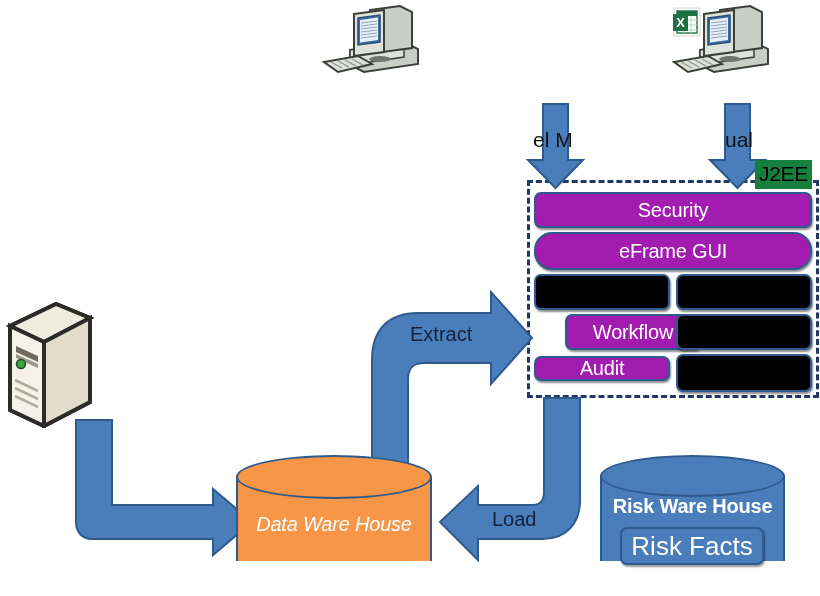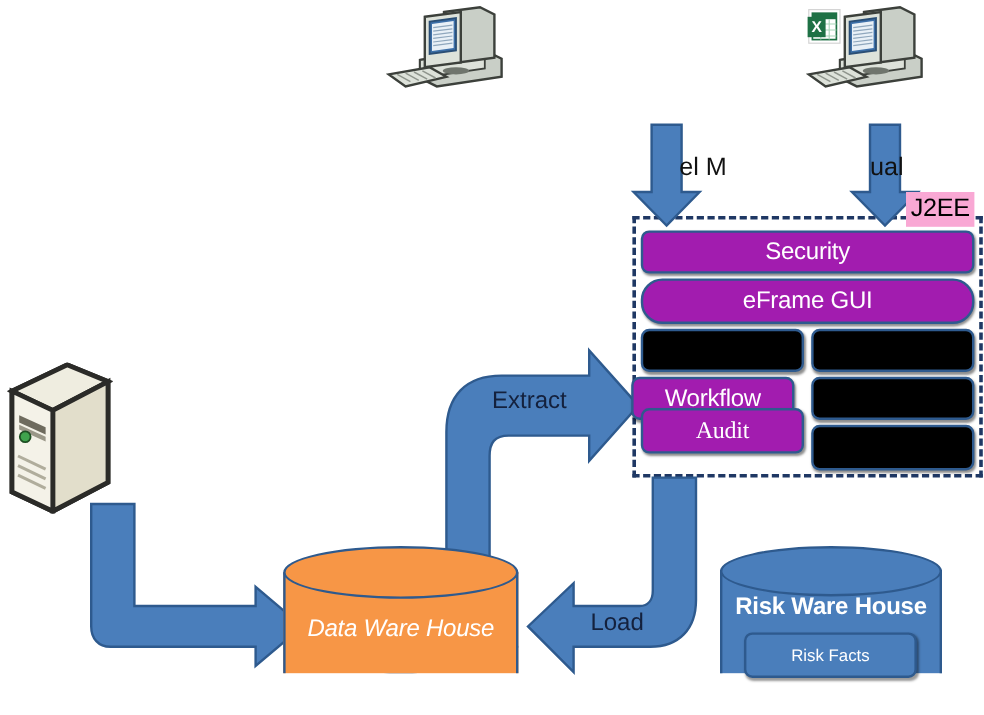--- a/index.html
+++ b/index.html
@@ -20,21 +20,21 @@
   
   .j2ee-container {
     left: 527px; top: 180px;
     width: 292px; height: 218px;
     border: 3px dashed #1F3864;
     box-sizing: border-box;
     background: transparent;
   }
   .j2ee-tag {
     left: 755px; top: 160px;
-    background: #f9a8d4;
+    background: #15803d;
     color: #000000;
     font-size: 21px;
     line-height: 26px;
     padding: 1px 4px 2px 4px;
     z-index: 40;
     letter-spacing: -0.3px;
   }
 
   
   .mod {
@@ -97,21 +97,21 @@
   .rwh .label  { top: 40px; }
 
   .risk-facts {
     left: 620px; top: 527px;
     width: 144px; height: 38px;
     background: #4A7EBB;
     border: 2px solid #2E5A8E;
     border-radius: 7px;
     box-sizing: border-box;
     display: flex; align-items: center; justify-content: center;
-    color: #ffffff; font-size: 14px;
+    color: #ffffff; font-size: 26px;
     box-shadow: 1px 2px 2px rgba(0,0,0,0.4);
   }
 
   
   .arrow-label {
     color: #14213d;
     font-size: 20px;
     white-space: nowrap;
     z-index: 25;
   }
@@ -141,21 +141,21 @@
     <path class="arrowfill" d="M76,420 L112,420 L112,505 L213,505 L213,489 L252,522 L213,555 L213,539
              L92,539 C82,539 76,532 76,522 Z"></path>
 
     <path class="arrowfill" d="M372,465 L372,360 C372,330 388,313 418,313 L491,313 L491,292 L532,338
              L491,384 L491,363 L424,363 C412,363 408,369 408,380 L408,465 Z"></path>
 
     <path class="arrowfill" d="M544,398 L580,398 L580,500 C580,524 566,539 542,539 L478,539 L478,560
              L440,522 L478,486 L478,505 L533,505 C540,505 544,500 544,492 Z"></path>
   </svg>
 
-  <div class="abs hidden-label" style="left:533px; top:128px;margin-left:33px;">el M</div>
+  <div class="abs hidden-label" style="left:533px; top:128px;">el M</div>
 
   <div class="abs hidden-label" style="left:725px; top:128px;text-align:center;">ual</div>
 
   <div class="abs hidden-label" style="left:47px; top:383px; font-size:24px;">Dat</div>
 
   <svg class="abs" style="left:318px; top:2px; width:108px; height:82px; z-index:10;" viewBox="0 0 108 82">
     <g>
 
       <path d="M32,48 L86,40 L100,47 L100,62 L46,70 L32,63 Z" fill="#C9CFC7" stroke="#3C403B" stroke-width="2"></path>
       <path d="M32,48 L86,40 L86,55 L32,63 Z" fill="#DDE2DA" stroke="#3C403B" stroke-width="1.5"></path>
@@ -258,28 +258,28 @@
     <span>eFrame GUI</span>
   </div>
 
   <div class="abs mod empty" style="left:534px; top:274px; width:136px; height:36px; z-index:30;">
     <span></span>
   </div>
   <div class="abs mod empty" style="left:676px; top:274px; width:136px; height:36px; z-index:30;">
     <span></span>
   </div>
 
-  <div class="abs mod filled" style="left:526px; top:314px; width:136px; height:36px; z-index:30;">
+  <div class="abs mod filled" style="left:565px; top:314px; width:136px; height:36px; z-index:30;">
     <span>Workflow</span>
   </div>
   <div class="abs mod empty" style="left:676px; top:314px; width:136px; height:36px; z-index:30;">
     <span></span>
   </div>
 
-  <div class="abs mod filled" style="left:534px; top:340px; width:136px; height:38px; z-index:30;font-family:Liberation Serif, serif;">
+  <div class="abs mod filled" style="left:534px; top:356px; width:136px; height:25px; z-index:30;">
     <span>Audit</span>
   </div>
   <div class="abs mod empty" style="left:676px; top:354px; width:136px; height:38px; z-index:30;">
     <span></span>
   </div>
 
   <div class="abs cyl dwh" style="z-index:15;">
     <div class="bottom"></div>
     <div class="body"></div>
     <div class="top"></div>

